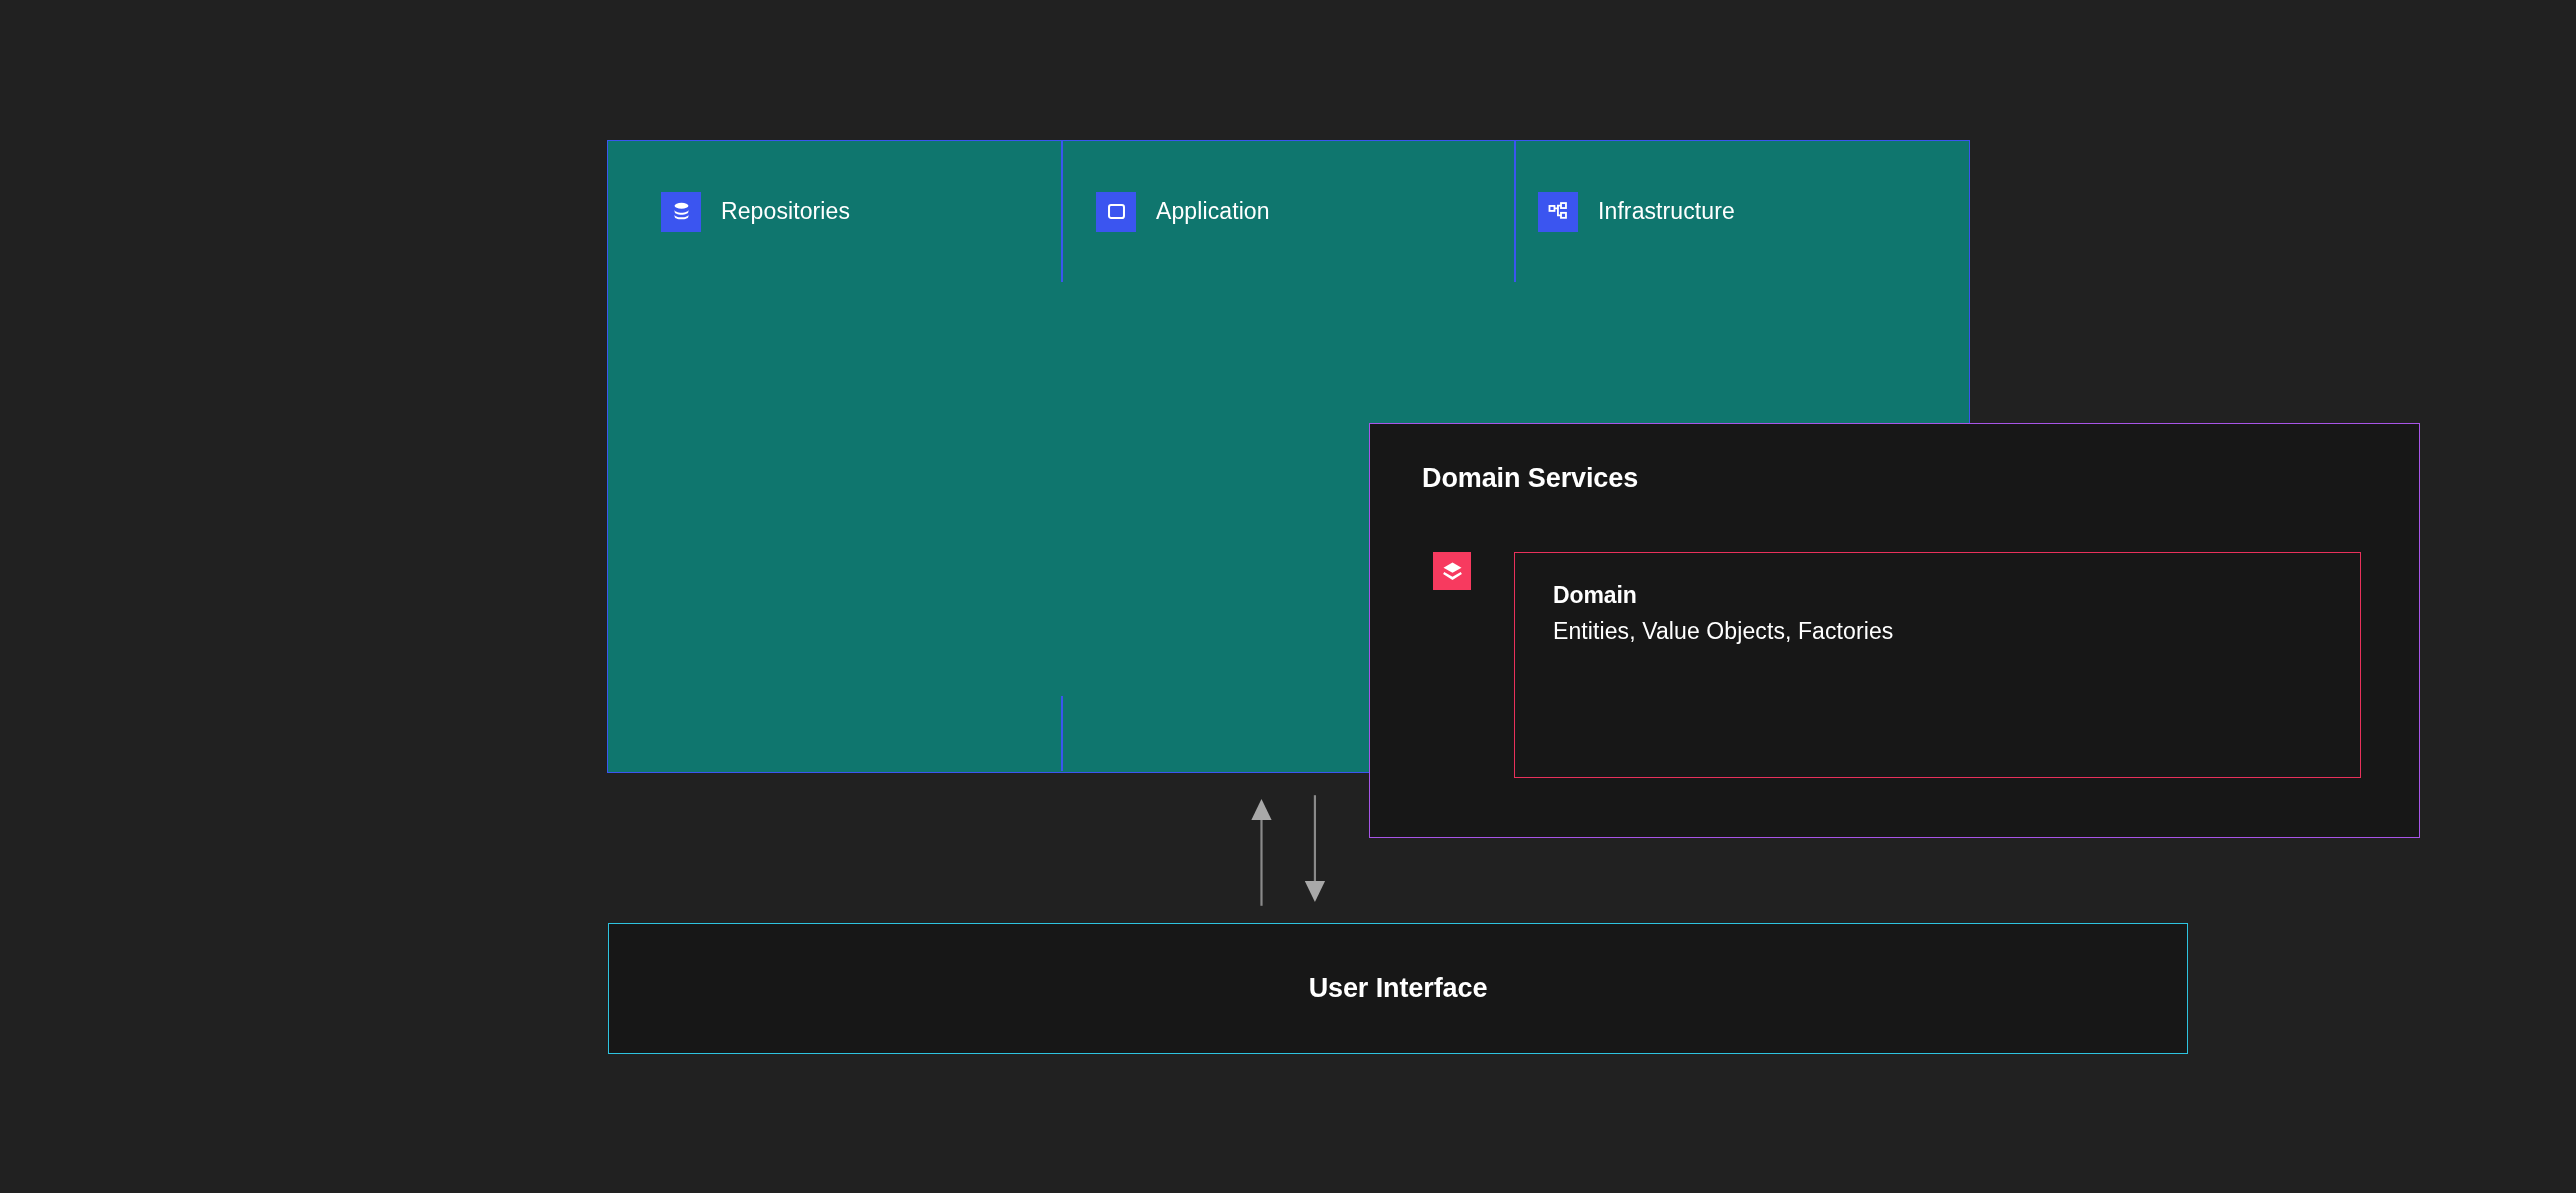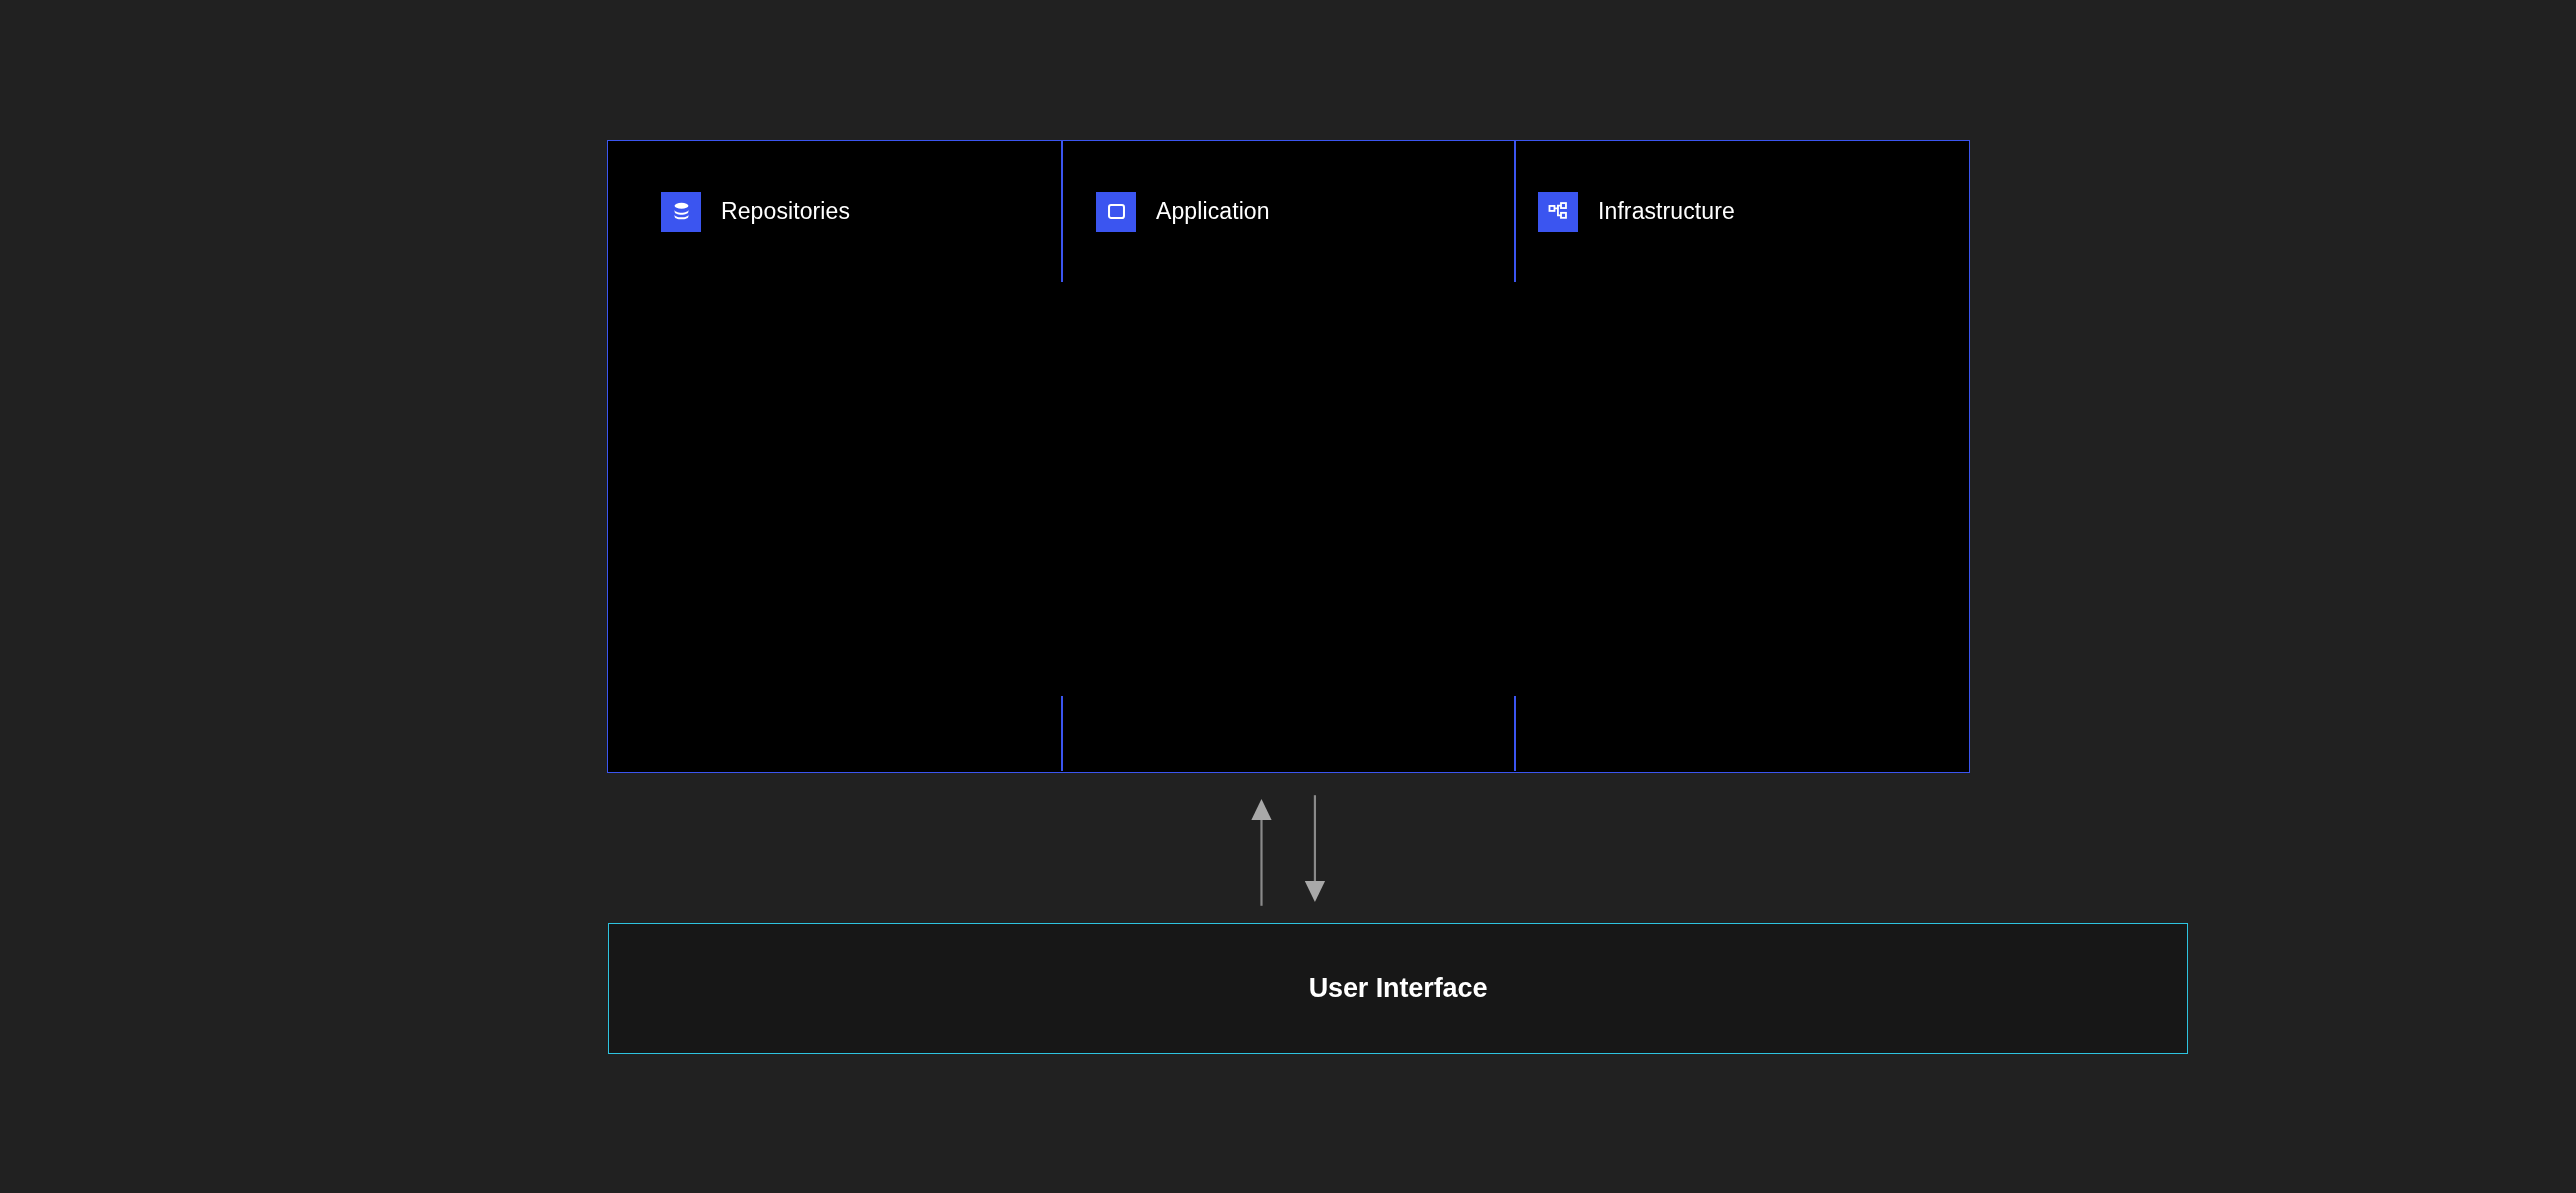--- a/index.html
+++ b/index.html
@@ -19,21 +19,21 @@
 
   
   #arch-panel {
     position: absolute;
     left: 607px;
     top: 140px;
     width: 1363px;
     height: 633px;
     box-sizing: border-box;
     border: 1.8px solid #3b55f0;
-    background: #000000;
+    background: #0f766e;
   }
 
   
   .col-divider {
     position: absolute;
     width: 1.8px;
     background: #3b55f0;
   }
   .col-divider.top    { top: 0px;   height: 141px; }
   .col-divider.bottom { top: 555px; height: 75px;  }
@@ -206,20 +206,35 @@
         <rect x="2.6" y="6.2" width="5.2" height="5.2" fill="none" stroke="#ffffff" stroke-width="1.9"></rect>
         <rect x="14.6" y="3.2" width="5.2" height="5.2" fill="none" stroke="#ffffff" stroke-width="1.9"></rect>
         <rect x="14.6" y="13.4" width="5.2" height="5.2" fill="none" stroke="#ffffff" stroke-width="1.9"></rect>
         <path d="M7.8 8.8h3.6v7.2h3.2" fill="none" stroke="#ffffff" stroke-width="1.9"></path>
         <path d="M11.4 8.8V5.8h3.2" fill="none" stroke="#ffffff" stroke-width="1.9"></path>
       </svg>
     </span>
     <span class="layer-label">Infrastructure</span>
   </div>
 
+  <div id="domain-services-box">
+    <div id="domain-services-title">Domain Services</div>
+
+    <div id="domain-icon-chip">
+      <svg width="23" height="23" viewBox="0 0 24 24" aria-hidden="true">
+        <path d="M12 2.6 21.4 8 12 13.4 2.6 8z" fill="#ffffff"></path>
+        <path d="M3.4 12.6 12 17.6l8.6-5.0 1.2 2.0L12 20.9 2.2 14.6z" fill="#ffffff"></path>
+      </svg>
+    </div>
+
+    <div id="domain-box">
+      <div id="domain-title">Domain</div>
+      <div id="domain-subtitle">Entities, Value Objects, Factories</div>
+    </div>
+  </div>
 </div>
 
 <div id="connectors">
   <svg width="129" height="129" viewBox="0 0 140 140" aria-hidden="true">
 
     <g>
       <line x1="32" y1="130" x2="32" y2="30" stroke="#8a8a8a" stroke-width="2.4"></line>
       <polygon points="32,14 43,37 21,37" fill="#a8a8a8"></polygon>
     </g>
 

